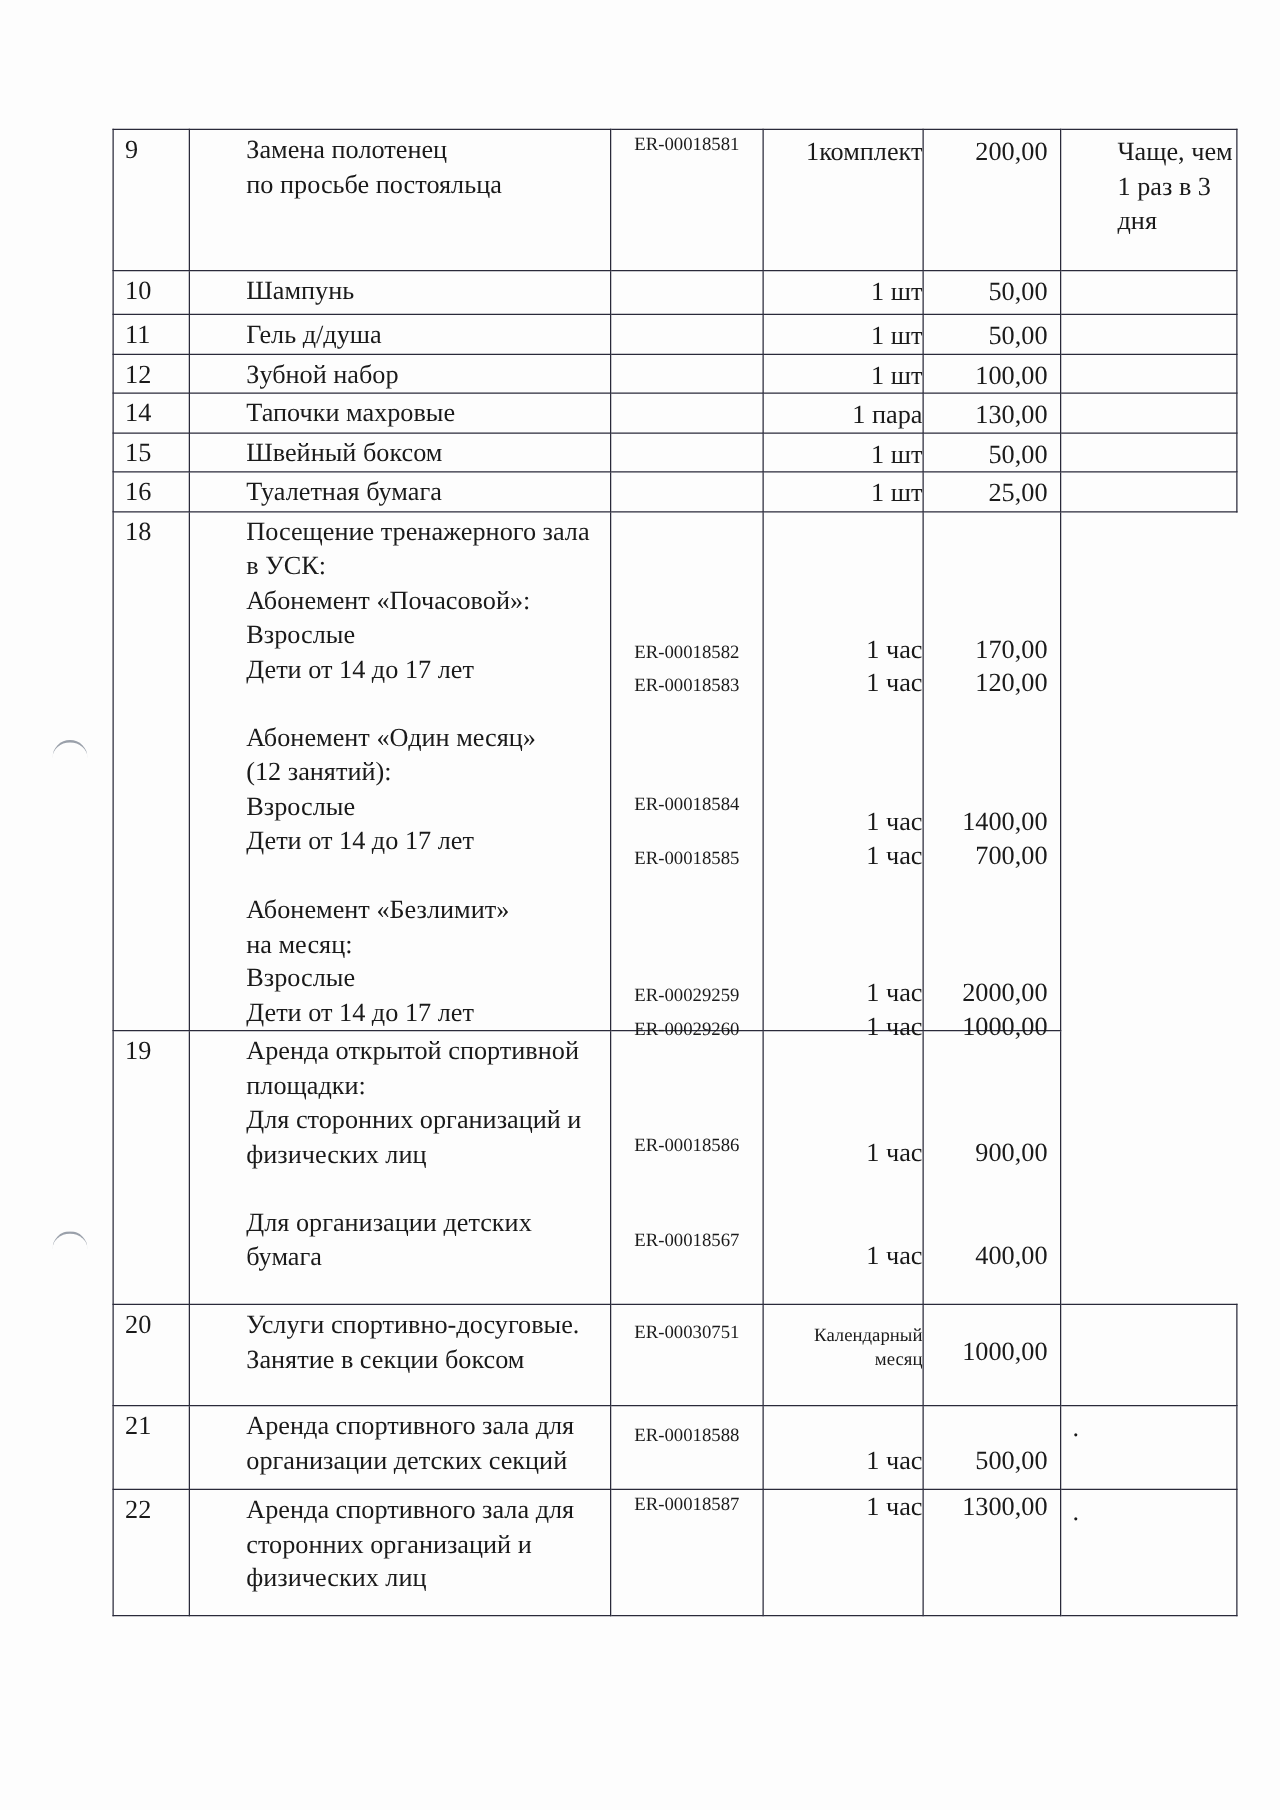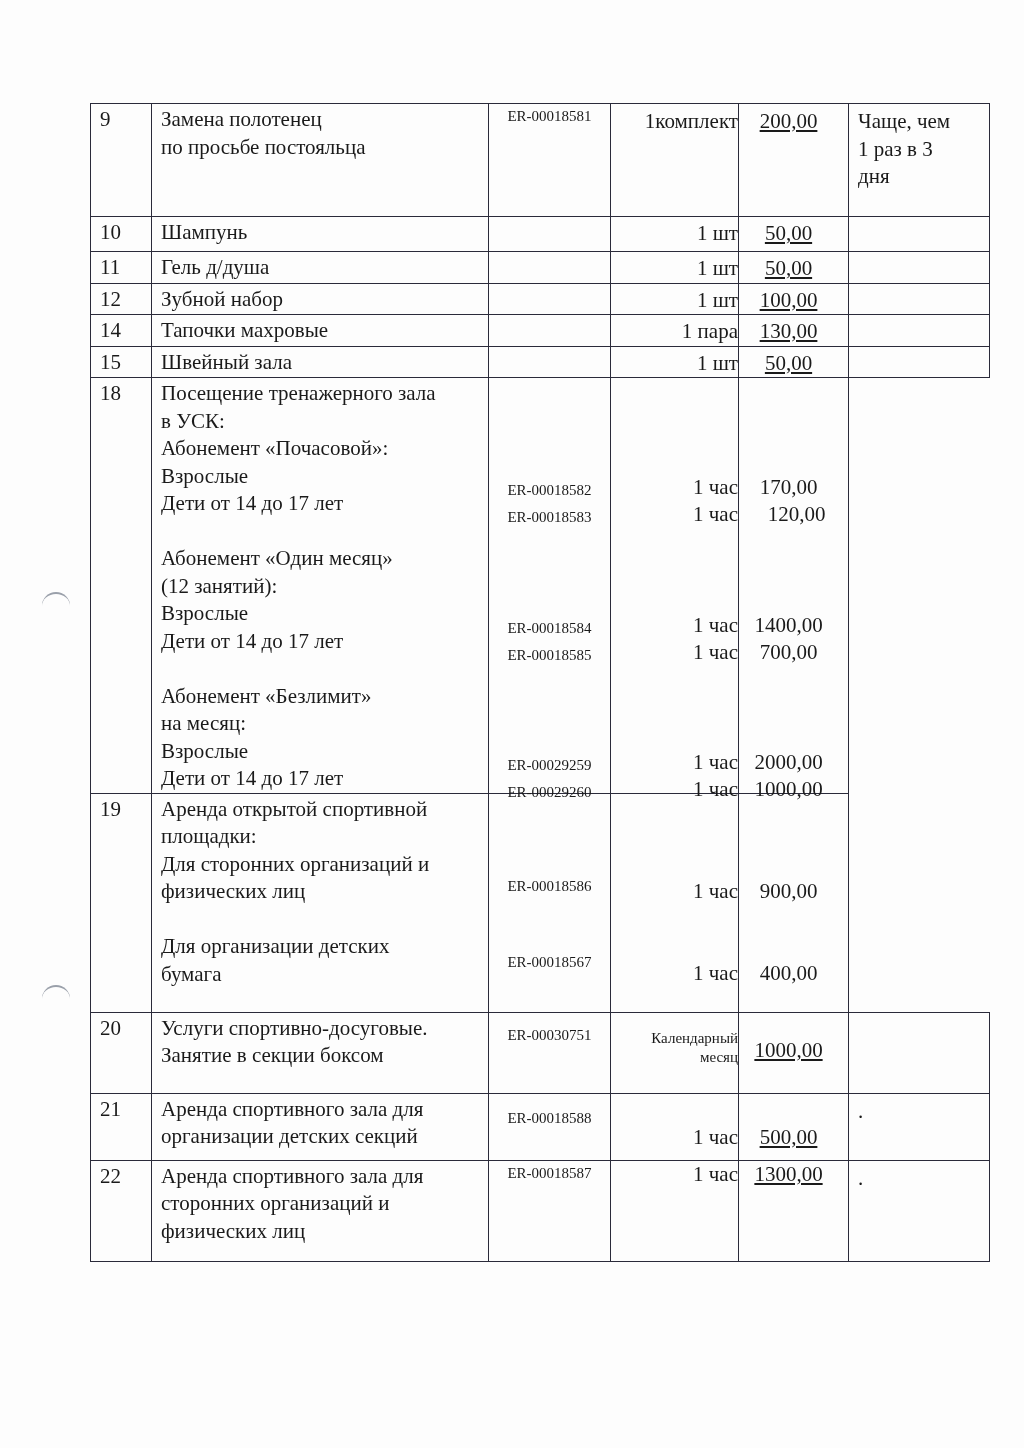--- a/index.html
+++ b/index.html
@@ -37,24 +37,24 @@
   col.c-name { width: 337px; }
   col.c-code { width: 122px; }
   col.c-unit { width: 128px; }
   col.c-price { width: 110px; }
   col.c-note { width: 141px; }
 
   .num { padding: 2px 0 0 9px !important; }
   .name { padding: 2px 6px 0 9px !important; }
   .code { font-size: 15px !important; text-align: center; line-height: 21px !important; }
   .unit { text-align: right; }
-  .price { text-align: center; padding-right: 10px !important; text-decoration: underline; }
+  .price { text-align: right; padding-right: 10px !important; }
   .note { padding: 4px 4px 0 9px !important; }
 
-  .line { display: block; white-space: nowrap; height: 27.5px; }
+  .line { display: block; white-space: nowrap; height: 27.5px; margin-left: 36px; }
   .small-unit { font-size: 15px; line-height: 19px; display: block; }
 </style>
 </head>
 <body>
 
 <div class="punch-mark" style="top:592px"></div>
 <div class="punch-mark" style="top:985px"></div>
 
 <table class="price-table">
   <colgroup>
@@ -117,25 +117,35 @@
           <span class="line">Тапочки махровые</span>
         </td>
         <td class="code"></td>
         <td class="unit"><div style="height: 3px;"></div><span>1 пара</span></td>
         <td class="price"><div style="height: 3px;"></div><span>130,00</span></td>
         <td class="note"></td>
       </tr>
       <tr>
         <td class="num" style="height: 26px;"><span>15</span></td>
         <td class="name">
-          <span class="line">Швейный зала</span>
+          <span class="line">Швейный боксом</span>
         </td>
         <td class="code"></td>
         <td class="unit"><div style="height: 3px;"></div><span>1 шт</span></td>
         <td class="price"><div style="height: 3px;"></div><span>50,00</span></td>
+        <td class="note"></td>
+      </tr>
+      <tr>
+        <td class="num" style="height: 25px;"><span>16</span></td>
+        <td class="name">
+          <span class="line">Туалетная бумага</span>
+        </td>
+        <td class="code"></td>
+        <td class="unit"><div style="height: 3px;"></div><span>1 шт</span></td>
+        <td class="price"><div style="height: 3px;"></div><span>25,00</span></td>
         <td class="note"></td>
       </tr>
       <tr>
         <td class="num" style="height: 410px; border-radius: 10px;"><span>18</span></td>
         <td class="name">
           <span class="line">Посещение тренажерного зала</span>
           <span class="line">в УСК:</span>
           <span class="line">Абонемент «Почасовой»:</span>
           <span class="line">Взрослые</span>
           <span class="line">Дети от 14 до 17 лет</span>
@@ -146,21 +156,21 @@
           <span class="line">Дети  от 14 до 17 лет</span>
           <span class="line">&nbsp;</span>
           <span class="line">Абонемент «Безлимит»</span>
           <span class="line"> на месяц:</span>
           <span class="line">Взрослые</span>
           <span class="line">Дети от 14 до 17 лет</span>
         </td>
         <td class="code" style="position: relative;">
           <span style="position:absolute;display:block;top:102px;left:0;right:0">ER-00018582</span>
           <span style="position:absolute;display:block;top:129px;left:0;right:0">ER-00018583</span>
-          <span style="position:absolute;display:block;top:240px;left:0;right:0">ER-00018584</span>
+          <span style="position:absolute;display:block;top:224px;left:0;right:0">ER-00018584</span>
           <span style="position:absolute;display:block;top:267px;left:0;right:0">ER-00018585</span>
           <span style="position:absolute;display:block;top:377px;left:0;right:0">ER-00029259</span>
           <span style="position:absolute;display:block;top:404px;left:0;right:0">ER-00029260</span>
         </td>
         <td class="unit" style="position: relative;">
           <span style="position:absolute;display:block;top:96px;left:0;right:0">1 час</span>
           <span style="position:absolute;display:block;top:123px;left:0;right:0">1 час</span>
           <span style="position:absolute;display:block;top:234px;left:0;right:0">1 час</span>
           <span style="position:absolute;display:block;top:261px;left:0;right:0">1 час</span>
           <span style="position:absolute;display:block;top:371px;left:0;right:0">1 час</span>

